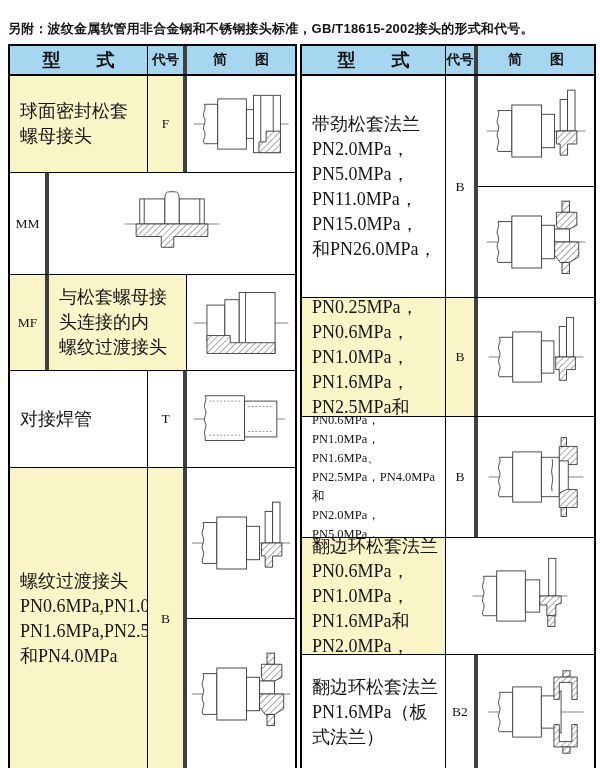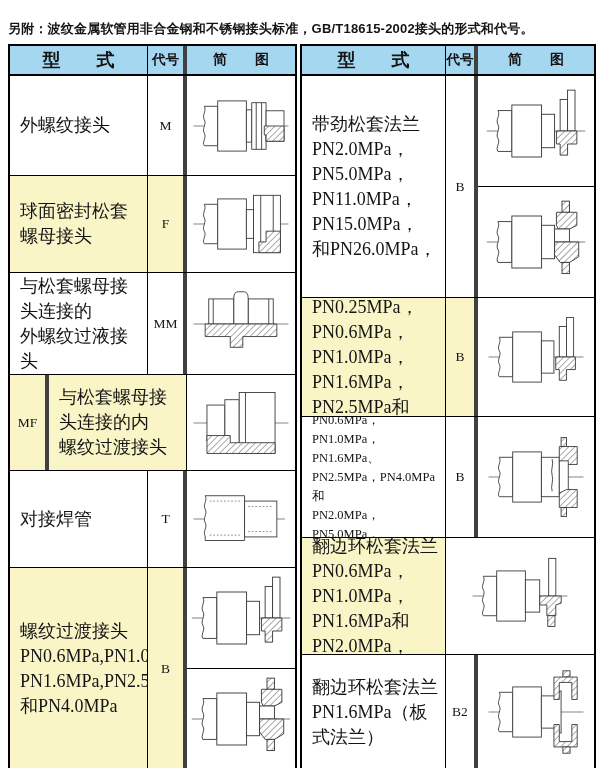--- a/index.html
+++ b/index.html
@@ -144,43 +144,32 @@
 
 <div class="tables">
 
   <div class="tbl left">
     <div class="row hdr">
       <div class="cell c-type">型　　式</div>
       <div class="cell c-code">代号</div>
       <div class="cell c-dia">简　　图</div>
     </div>
 
-    <div class="row r-l0">
-      <div class="cell c-type">外螺纹接头</div>
-      <div class="cell c-code">M</div>
-      <div class="cell c-dia">
-        <svg class="dia" viewBox="0 0 112 96">
-            <use href="#sym-m"></use>
-          </svg>
-      </div>
-    </div>
 
     <div class="row r-l1 yellow">
       <div class="cell c-type">球面密封松套螺母接头</div>
       <div class="cell c-code">F</div>
       <div class="cell c-dia">
         <svg class="dia" viewBox="0 0 112 96">
             <use href="#sym-f"></use>
           </svg>
       </div>
     </div>
 
     <div class="row r-l2">
-      <div class="cell c-type">与松套螺母接头连接的
-外螺纹过液接头</div>
       <div class="cell c-code">MM</div>
       <div class="cell c-dia">
         <svg class="dia" viewBox="0 0 112 96">
             <use href="#sym-mm"></use>
           </svg>
       </div>
     </div>
 
     <div class="row r-l3 yellow">
       <div class="cell c-code">MF</div>

